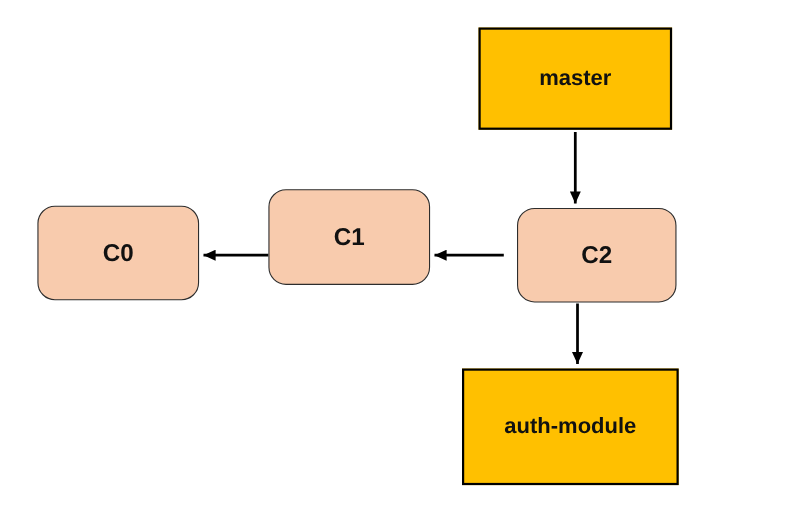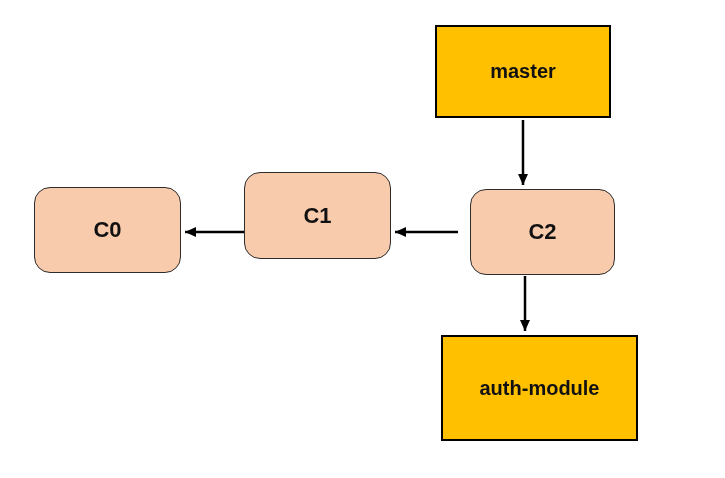--- a/index.html
+++ b/index.html
@@ -40,21 +40,21 @@
   .node.commit {
     background: var(--commit-fill, #F8CBAD);
     border: 1.5px solid #2d2d2d;
     border-radius: 16px;
     font-size: 22px;
   }
   #node-master      { left: 435px; top: 25px;  width: 176px; height: 93px; }
   #node-c0          { left: 34px;  top: 187px; width: 147px; height: 86px; }
   #node-c1          { left: 244px; top: 172px; width: 147px; height: 87px; }
   #node-c2          { left: 458px; top: 189px; width: 145px; height: 86px; margin-left: 12px; }
-  #node-auth-module { left: 441px; top: 335px; width: 197px; height: 106px; }
+  #node-auth-module { left: 420px; top: 335px; width: 197px; height: 106px; }
   .arrow-line {
     stroke: var(--arrow, #000000);
     stroke-width: 2.5;
   }
 </style>
 </head>
 <body>
 
 <div class="canvas">
 

